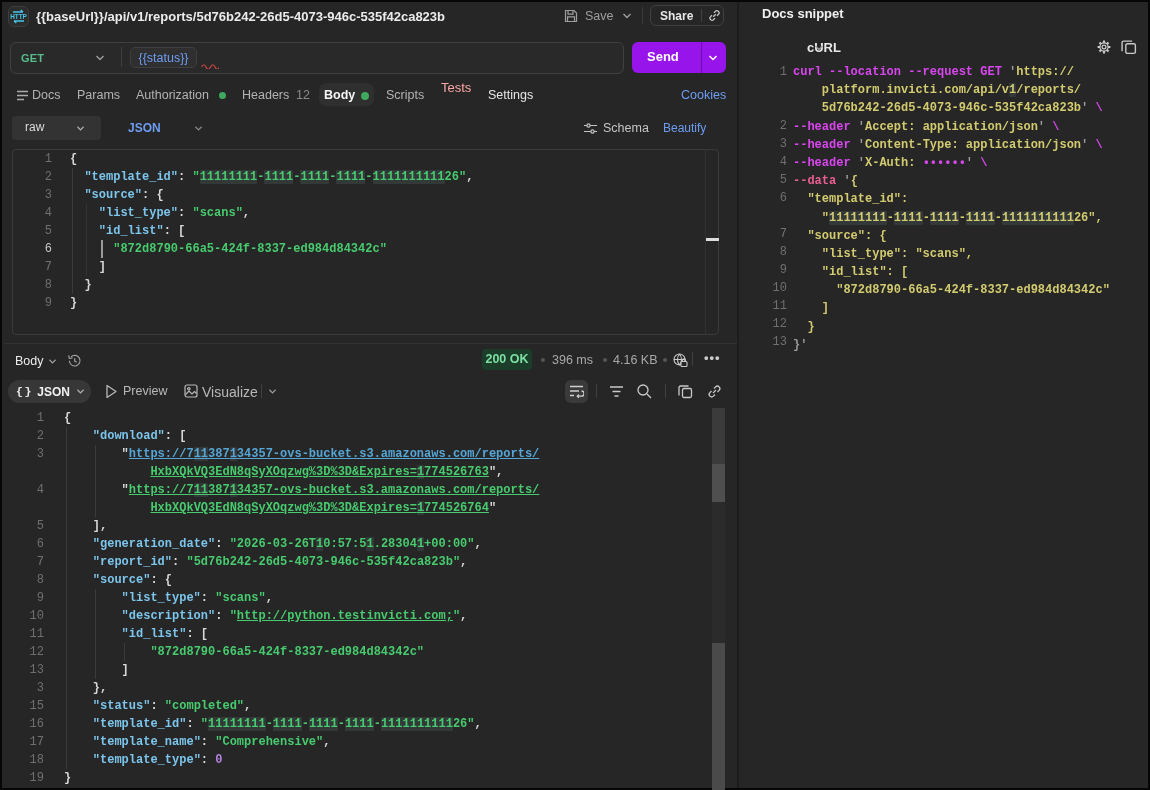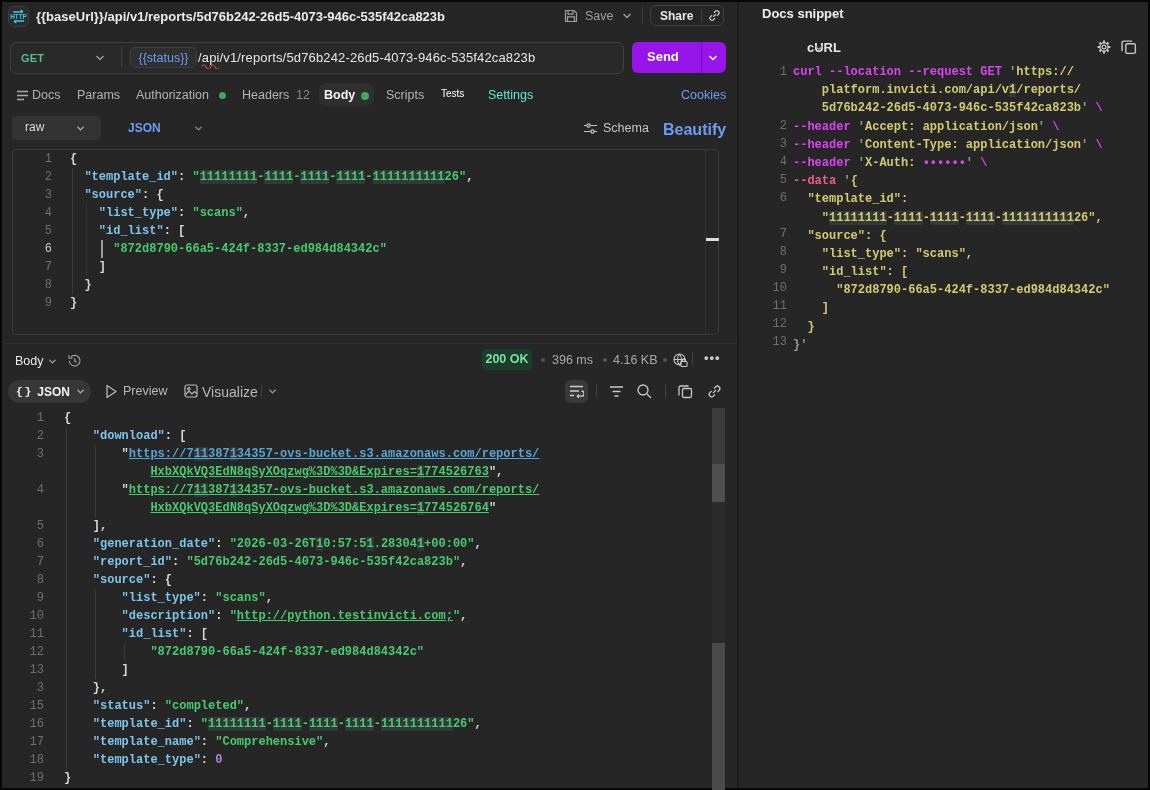--- a/index.html
+++ b/index.html
@@ -48,21 +48,20 @@
     </div>
 <div class="abs" style="left:8px;top:40px;width:614px;height:32px;background:#292929;border:1px solid #404040;border-radius:6px"></div>
 <div class="abs" style="left:19px;top:50px;font-size:11px;font-weight:bold;color:#58bd8d;letter-spacing:0.2px">GET</div>
 <svg class="abs" style="left:93px;top:52px" width="10" height="8" viewBox="0 0 10 8" fill="none" stroke="#9e9e9e" stroke-width="1.4">
       <path d="M1.5 2 L5 5.5 L8.5 2"></path>
     </svg>
 <div class="abs" style="left:119px;top:45px;width:1px;height:20px;background:#3d3d3d"></div>
 <div class="abs" style="left:128px;top:45px;width:67px;height:21px;background:rgba(255,255,255,0.03);border:1px solid #3c3e44;border-radius:5px;display:flex;align-items:center;justify-content:center">
 <span style="font-size:12.5px;color:#6d9df2">{{status}}</span>
     </div>
-<div class="abs" style="left:196px;top:48px;font-size:13px;color:#e6e6e6;letter-spacing:0.15px">/api/v1/reports/5d76b242-26d5-4073-946c-535f42ca823b</div>
 <svg class="abs" style="left:199px;top:61px" width="18" height="6" viewBox="0 0 18 6" fill="none" stroke="#c94742" stroke-width="1.2">
 <path d="M0.5 4 q 2.25 -4.5 4.5 0 t 4.5 0 t 4.5 0 t 4.5 0"></path>
     </svg>
 <div class="abs" style="left:630px;top:40px;width:94px;height:31px;background:#9715eb;border-radius:6px">
 <div style="position:absolute;left:15px;top:7px;font-size:13px;font-weight:bold;color:#fff">Send</div>
 <div style="position:absolute;left:69px;top:0;width:1px;height:31px;background:rgba(40,0,70,0.35)"></div>
 <svg style="position:absolute;left:76px;top:12px" width="10" height="8" viewBox="0 0 10 8" fill="none" stroke="#fff" stroke-width="1.5">
         <path d="M1.5 2 L5 5.5 L8.5 2"></path>
       </svg>
 </div>
@@ -70,41 +69,41 @@
 <path d="M1 2.5 h11 M1 6.5 h11 M1 10.5 h7"></path>
     </svg>
 <div class="abs" style="left:317px;top:81px;width:55px;height:23px;background:#2f2f2f;border-radius:7px"></div>
 <div class="abs" style="left:30px;top:86px;font-size:12.5px;color:#b3b3b3;">Docs</div>
 <div class="abs" style="left:75px;top:86px;font-size:12.5px;color:#b3b3b3;">Params</div>
 <div class="abs" style="left:134px;top:86px;font-size:12.5px;color:#b3b3b3;">Authorization</div>
 <div class="abs" style="left:240px;top:86px;font-size:12.5px;color:#b3b3b3;">Headers</div>
 <div class="abs" style="left:294px;top:86px;font-size:12.5px;color:#8a8a8a;">12</div>
 <div class="abs" style="left:322px;top:86px;font-size:12.5px;color:#f5f5f5;font-weight:bold;">Body</div>
 <div class="abs" style="left:384px;top:86px;font-size:12.5px;color:#b3b3b3;">Scripts</div>
-<div class="abs" style="left:439px;top:86px;font-size:10px;color:#ffffff;">Tests</div>
-<div class="abs" style="left:486px;top:86px;font-size:12.5px;color:#5eead4;">Settings</div>
+<div class="abs" style="left:439px;top:78px;font-size:13px;color:#fca5a5;">Tests</div>
+<div class="abs" style="left:486px;top:86px;font-size:12.5px;color:#e5e5e5;">Settings</div>
 <div class="abs" style="left:217px;top:90px;width:7px;height:7px;border-radius:50%;background:#3fa95e"></div>
 <div class="abs" style="left:359px;top:90px;width:8px;height:8px;border-radius:50%;background:#3fa95e"></div>
 <div class="abs" style="left:679px;top:86px;font-size:12.5px;color:#6d9df2">Cookies</div>
 <div class="abs" style="left:10px;top:114px;width:89px;height:24px;background:#333333;border-radius:4px"></div>
 <div class="abs" style="left:23px;top:118px;font-size:12px;color:#dadada">raw</div>
 <svg class="abs" style="left:74px;top:123px" width="9" height="7" viewBox="0 0 10 8" fill="none" stroke="#b0b0b0" stroke-width="1.4">
       <path d="M1.5 2 L5 5.5 L8.5 2"></path>
     </svg>
 <div class="abs" style="left:126px;top:119px;font-size:12px;font-weight:bold;color:#6d9df2">JSON</div>
 <svg class="abs" style="left:192px;top:123px" width="9" height="7" viewBox="0 0 10 8" fill="none" stroke="#8a8a8a" stroke-width="1.4">
       <path d="M1.5 2 L5 5.5 L8.5 2"></path>
     </svg>
 <svg class="abs" style="left:581px;top:119px" width="15" height="15" viewBox="0 0 15 15" fill="none" stroke="#c5c5c5" stroke-width="1.2">
 <path d="M1 4.5 h3 M7 4.5 h7 M1 10.5 h7 M11 10.5 h3"></path>
 <circle cx="5.5" cy="4.5" r="1.6"></circle>
       <circle cx="9.5" cy="10.5" r="1.6"></circle>
     </svg>
 <div class="abs" style="left:601px;top:119px;font-size:12.5px;color:#c5c5c5">Schema</div>
-<div class="abs" style="left:661px;top:119px;font-size:16px;font-weight:bold;color:#6d9df2">Beautify</div>
+<div class="abs" style="left:661px;top:119px;font-size:12px;font-weight:normal;color:#6d9df2">Beautify</div>
 <div class="abs" style="left:10px;top:147px;width:707px;height:186px;border:1px solid #3a3a3a;border-radius:4px"></div>
 <div class="abs lnum" style="left:0px;top:148px;width:50px"><div>1</div><div>2</div><div>3</div><div>4</div><div>5</div><div style="color:#c8c8c8">6</div><div>7</div><div>8</div><div>9</div></div>
 <div class="abs" style="left:69.5px;top:166px;width:1px;height:126px;background:#3b3b3b"></div>
 <div class="abs" style="left:84px;top:202px;width:1px;height:72px;background:#333333"></div>
 <div class="abs" style="left:99px;top:238px;width:2px;height:18px;background:#9a9a9a"></div>
 <div class="abs code" style="left:68px;top:148px"><div><span class="p">{</span></div><div><span class="p">  </span><span class="k">"template_id"</span><span class="p">: </span><span class="g">"<i>11111111</i>-<i>1111</i>-<i>1111</i>-<i>1111</i>-<i>1111111111</i>26"</span><span class="p">,</span></div><div><span class="p">  </span><span class="k">"source"</span><span class="p">: {</span></div><div><span class="p">    </span><span class="k">"list_type"</span><span class="p">: </span><span class="g">"scans"</span><span class="p">,</span></div><div><span class="p">    </span><span class="k">"id_list"</span><span class="p">: [</span></div><div><span class="p">      </span><span class="g">"872d8790-66a5-424f-8337-ed984d84342c"</span></div><div><span class="p">    ]</span></div><div><span class="p">  }</span></div><div><span class="p">}</span></div></div>
 <div class="abs" style="left:703px;top:148px;width:1px;height:184px;background:#313131"></div>
 <div class="abs" style="left:704px;top:236px;width:13px;height:3px;background:#dcdcdc"></div>
 <div class="abs" style="left:2px;top:341px;width:733px;height:1px;background:#323232"></div>
 <div class="abs" style="left:13px;top:352px;font-size:12.5px;color:#ececec">Body</div>

